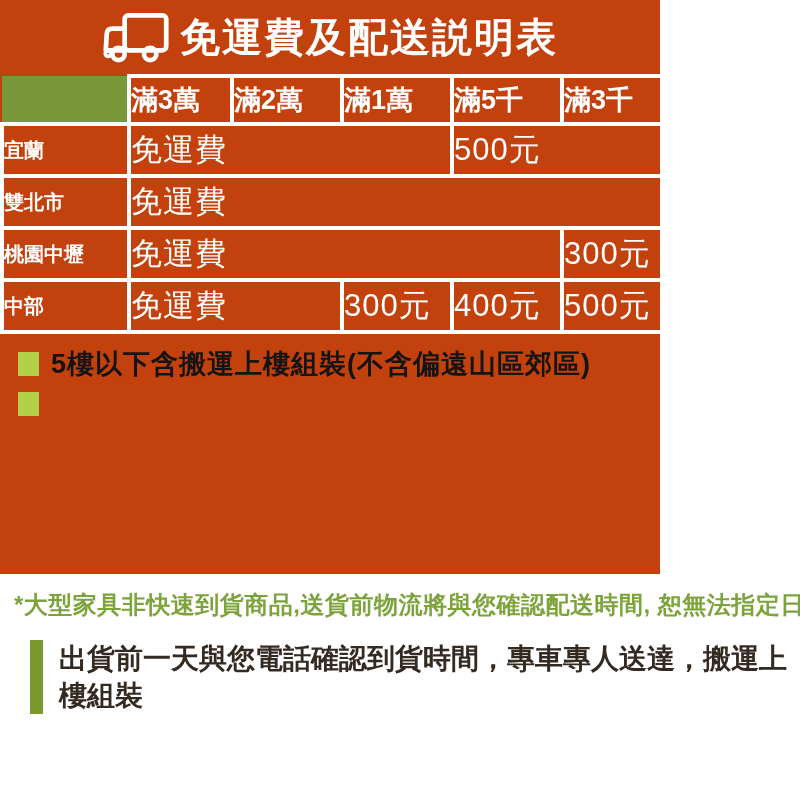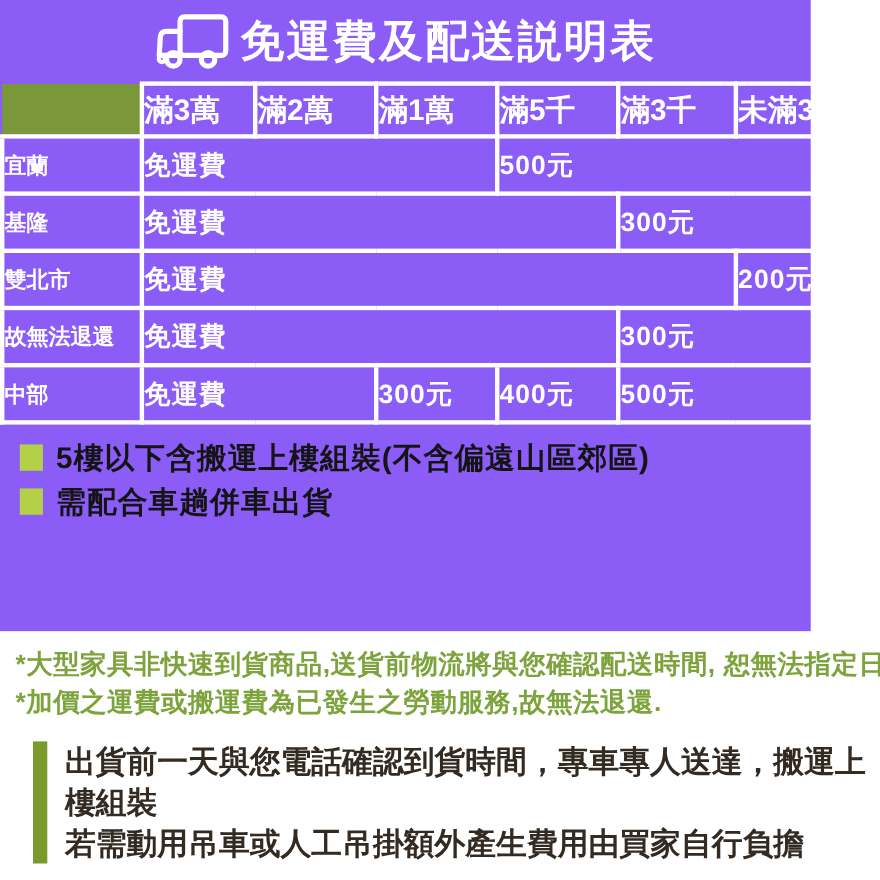--- a/index.html
+++ b/index.html
@@ -2,22 +2,22 @@
 <html><head>
 <meta charset="utf-8">
 <style>
   html,body{margin:0;padding:0;}
   body{
     width:800px;height:800px;overflow:hidden;
     background:#ffffff;
     font-family:"Liberation Sans","DejaVu Sans",sans-serif;
   }
   .green-area{
-    width:737px;height:574px;
-    background:#8b5cf6;
+    width:660px;height:574px;
+    background:#c2410c;
     box-sizing:border-box;
   }
   
   .title-bar{
     height:74px;
     display:flex;align-items:center;justify-content:center;
     gap:10px;
   }
   .title-bar .truck{width:68px;height:52px;margin-top:2px;}
   .title-text{
@@ -30,21 +30,21 @@
   }
   table.fee th,table.fee td{
     border:4px solid #ffffff;
     color:#ffffff;text-align:left;vertical-align:middle;
     padding:0;overflow:hidden;white-space:nowrap;
   }
   table.fee tr.head th{height:44px;font-size:27px;font-weight:bold;}
   table.fee tr.head th.corner{border-top:none;border-left:none;background:#7a9739;}
   table.fee tr.body th{height:48px;font-size:20px;font-weight:bold;}
   table.fee tr.body td{
-    height:48px;font-size:24px;font-weight:700;
+    height:48px;font-size:31px;font-weight:400;
     font-stretch:condensed;letter-spacing:1px;
   }
   
   .green-notes{padding:10px 0 0 18px;}
   .gnote{display:flex;align-items:center;height:40px;}
   .gnote .sq{
     width:21px;height:24px;background:#b4d046;
     margin-right:12px;flex:0 0 auto;
   }
   .gnote .gtxt{color:#141414;font-size:27px;font-weight:bold;letter-spacing:1px;}
@@ -103,67 +103,59 @@
         <th>滿5千</th>
         <th>滿3千</th>
         <th>未滿3千</th>
       </tr>
       <tr class="body">
         <th>宜蘭</th>
         <td colspan="3">免運費</td>
         <td colspan="3">500元</td>
       </tr>
       <tr class="body">
-        <th>基隆</th>
-        <td colspan="4">免運費</td>
-        <td colspan="2">300元</td>
-      </tr>
-      <tr class="body">
         <th>雙北市</th>
         <td colspan="5">免運費</td>
         <td colspan="1">200元</td>
       </tr>
       <tr class="body">
-        <th>故無法退還</th>
+        <th>桃園中壢</th>
         <td colspan="4">免運費</td>
         <td colspan="2">300元</td>
       </tr>
       <tr class="body">
         <th>中部</th>
         <td colspan="2">免運費</td>
         <td>300元</td>
         <td>400元</td>
         <td colspan="2">500元</td>
       </tr>
     </tbody>
       </table>
 
     <div class="green-notes">
       <div class="gnote">
         <span class="sq"></span>
         <span class="gtxt">5樓以下含搬運上樓組裝(不含偏遠山區郊區)</span>
       </div>
       <div class="gnote">
         <span class="sq"></span>
-        <span class="gtxt">需配合車趟併車出貨</span>
       </div>
     </div>
 
   </div>
 
   <div class="white-area">
 
     <div class="star-notes">
       <div class="star-note">*大型家具非快速到貨商品,送貨前物流將與您確認配送時間, 恕無法指定日期與時段</div>
-      <div class="star-note">*加價之運費或搬運費為已發生之勞動服務,故無法退還.</div>
     </div>
 
     <div class="delivery-note">
       <span class="bar"></span>
       <div class="dtext">
         <div>出貨前一天與您電話確認到貨時間，專車專人送達，搬運上樓組裝</div>
-        <div>若需動用吊車或人工吊掛額外產生費用由買家自行負擔</div>
       </div>
     </div>
 
   </div>
 
 </div>
 
 </body></html>

